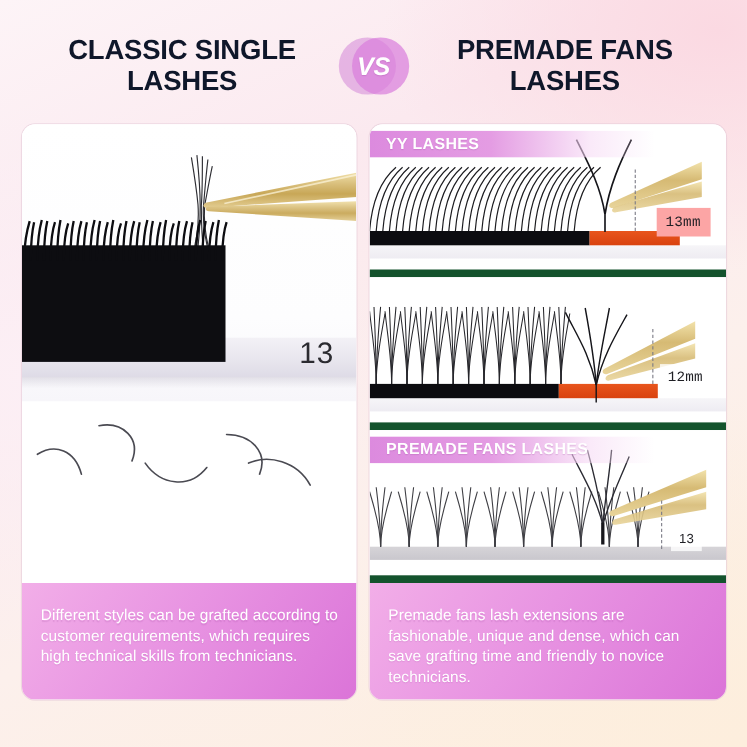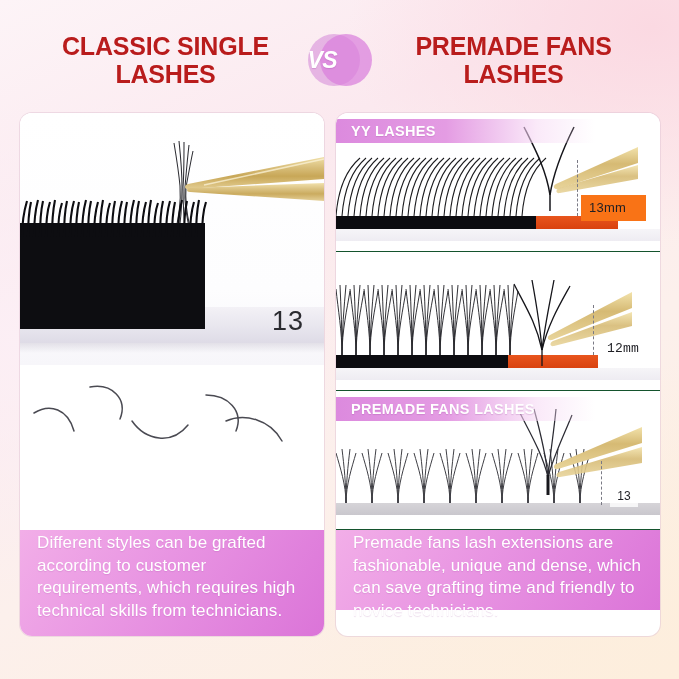--- a/index.html
+++ b/index.html
@@ -44,33 +44,33 @@
     align-items: center;
     justify-content: center;
   }
   .title {
     width: 272px;
     text-align: center;
     font-size: 25px;
     font-weight: bold;
     line-height: 1.12;
     letter-spacing: -0.2px;
-    color: #b91c1c;
+    color: #0f172a;
   }
   .title.left  { margin-right: 6px; }
   .title.right { margin-left: 6px; }
 
   .vs-badge {
     position: relative;
     width: 64px;
     height: 52px;
     flex: 0 0 64px;
     display: flex;
     align-items: center;
-    justify-content: flex-start;
+    justify-content: center;
   }
   .vs-circle {
     position: absolute;
     top: 0;
     width: 52px; height: 52px;
     border-radius: 50%;
   }
   .vs-circle.c1 { left: 0;  background: #e0a6e0; opacity: .80; }
   .vs-circle.c2 { right: 0; background: #d97fdc; opacity: .72; }
   .vs-text {
@@ -95,28 +95,28 @@
     box-shadow: 0 0 0 1px rgba(226,198,214,.55);
     display: flex;
     flex-direction: column;
   }
   .panel.left  { left: 20px;  width: 304px; }
   .panel.right { left: 336px; width: 324px; }
 
   .caption {
     background: linear-gradient(125deg, #f2aee8 0%, #e894e2 45%, #db74d8 100%);
     color: #ffffff;
-    font-size: 17px;
+    font-size: 14px;
     line-height: 1.33;
-    padding: 2px 16px 15px 17px;
+    padding: 20px 16px 15px 17px;
     letter-spacing: .1px;
     text-shadow: 0 1px 1px rgba(150,60,150,.18);
   }
   .panel.left .caption  { height: 106px; }
-  .panel.right .caption { height: 80px; }
+  .panel.right .caption { height: 106px; }
 
   .photo-area {
     flex: 1 1 auto;
     position: relative;
     background: #ffffff;
     overflow: hidden;
   }
 
   
   .lp-top {
@@ -172,21 +172,21 @@
     left: 0; right: 0; top: 252px; bottom: 0;
     background: #ffffff;
   }
 
   
   .rsec {
     position: relative;
     height: 139px;
     background: #ffffff;
     overflow: hidden;
-    border-bottom: 1px solid #14532d;
+    border-bottom: 7px solid #14532d;
   }
   .rsec:last-of-type { border-bottom: none; }
 
   .rbanner {
     position: absolute;
     left: 0; top: 6px;
     width: 100%;
     height: 24px;
     background: linear-gradient(90deg,#dc8ade 0%,#e49ce3 34%,rgba(246,216,244,.55) 62%,rgba(255,255,255,0) 80%);
     display: flex;
@@ -222,22 +222,23 @@
     height: 12px;
     background: linear-gradient(180deg,#f6f5f8,#eeecf2);
   }
   .rmeasure {
     position: absolute;
     font-size: 13px;
     color: #1f1f24;
     letter-spacing: .2px;
   }
   .rmeasure.boxed {
-    background: #f97316;
-    padding: 5px 20px 6px 8px;
+    background: #fca5a5;
+    padding: 5px 9px 6px 8px;
+    font-family: Liberation Mono, monospace;
   }
   .rmeasure.plain {
     background: rgba(255,255,255,.8);
     padding: 4px 7px;
   }
   .rdash {
     position: absolute;
     border-left: 1px dashed #7a7a85;
   }
 

